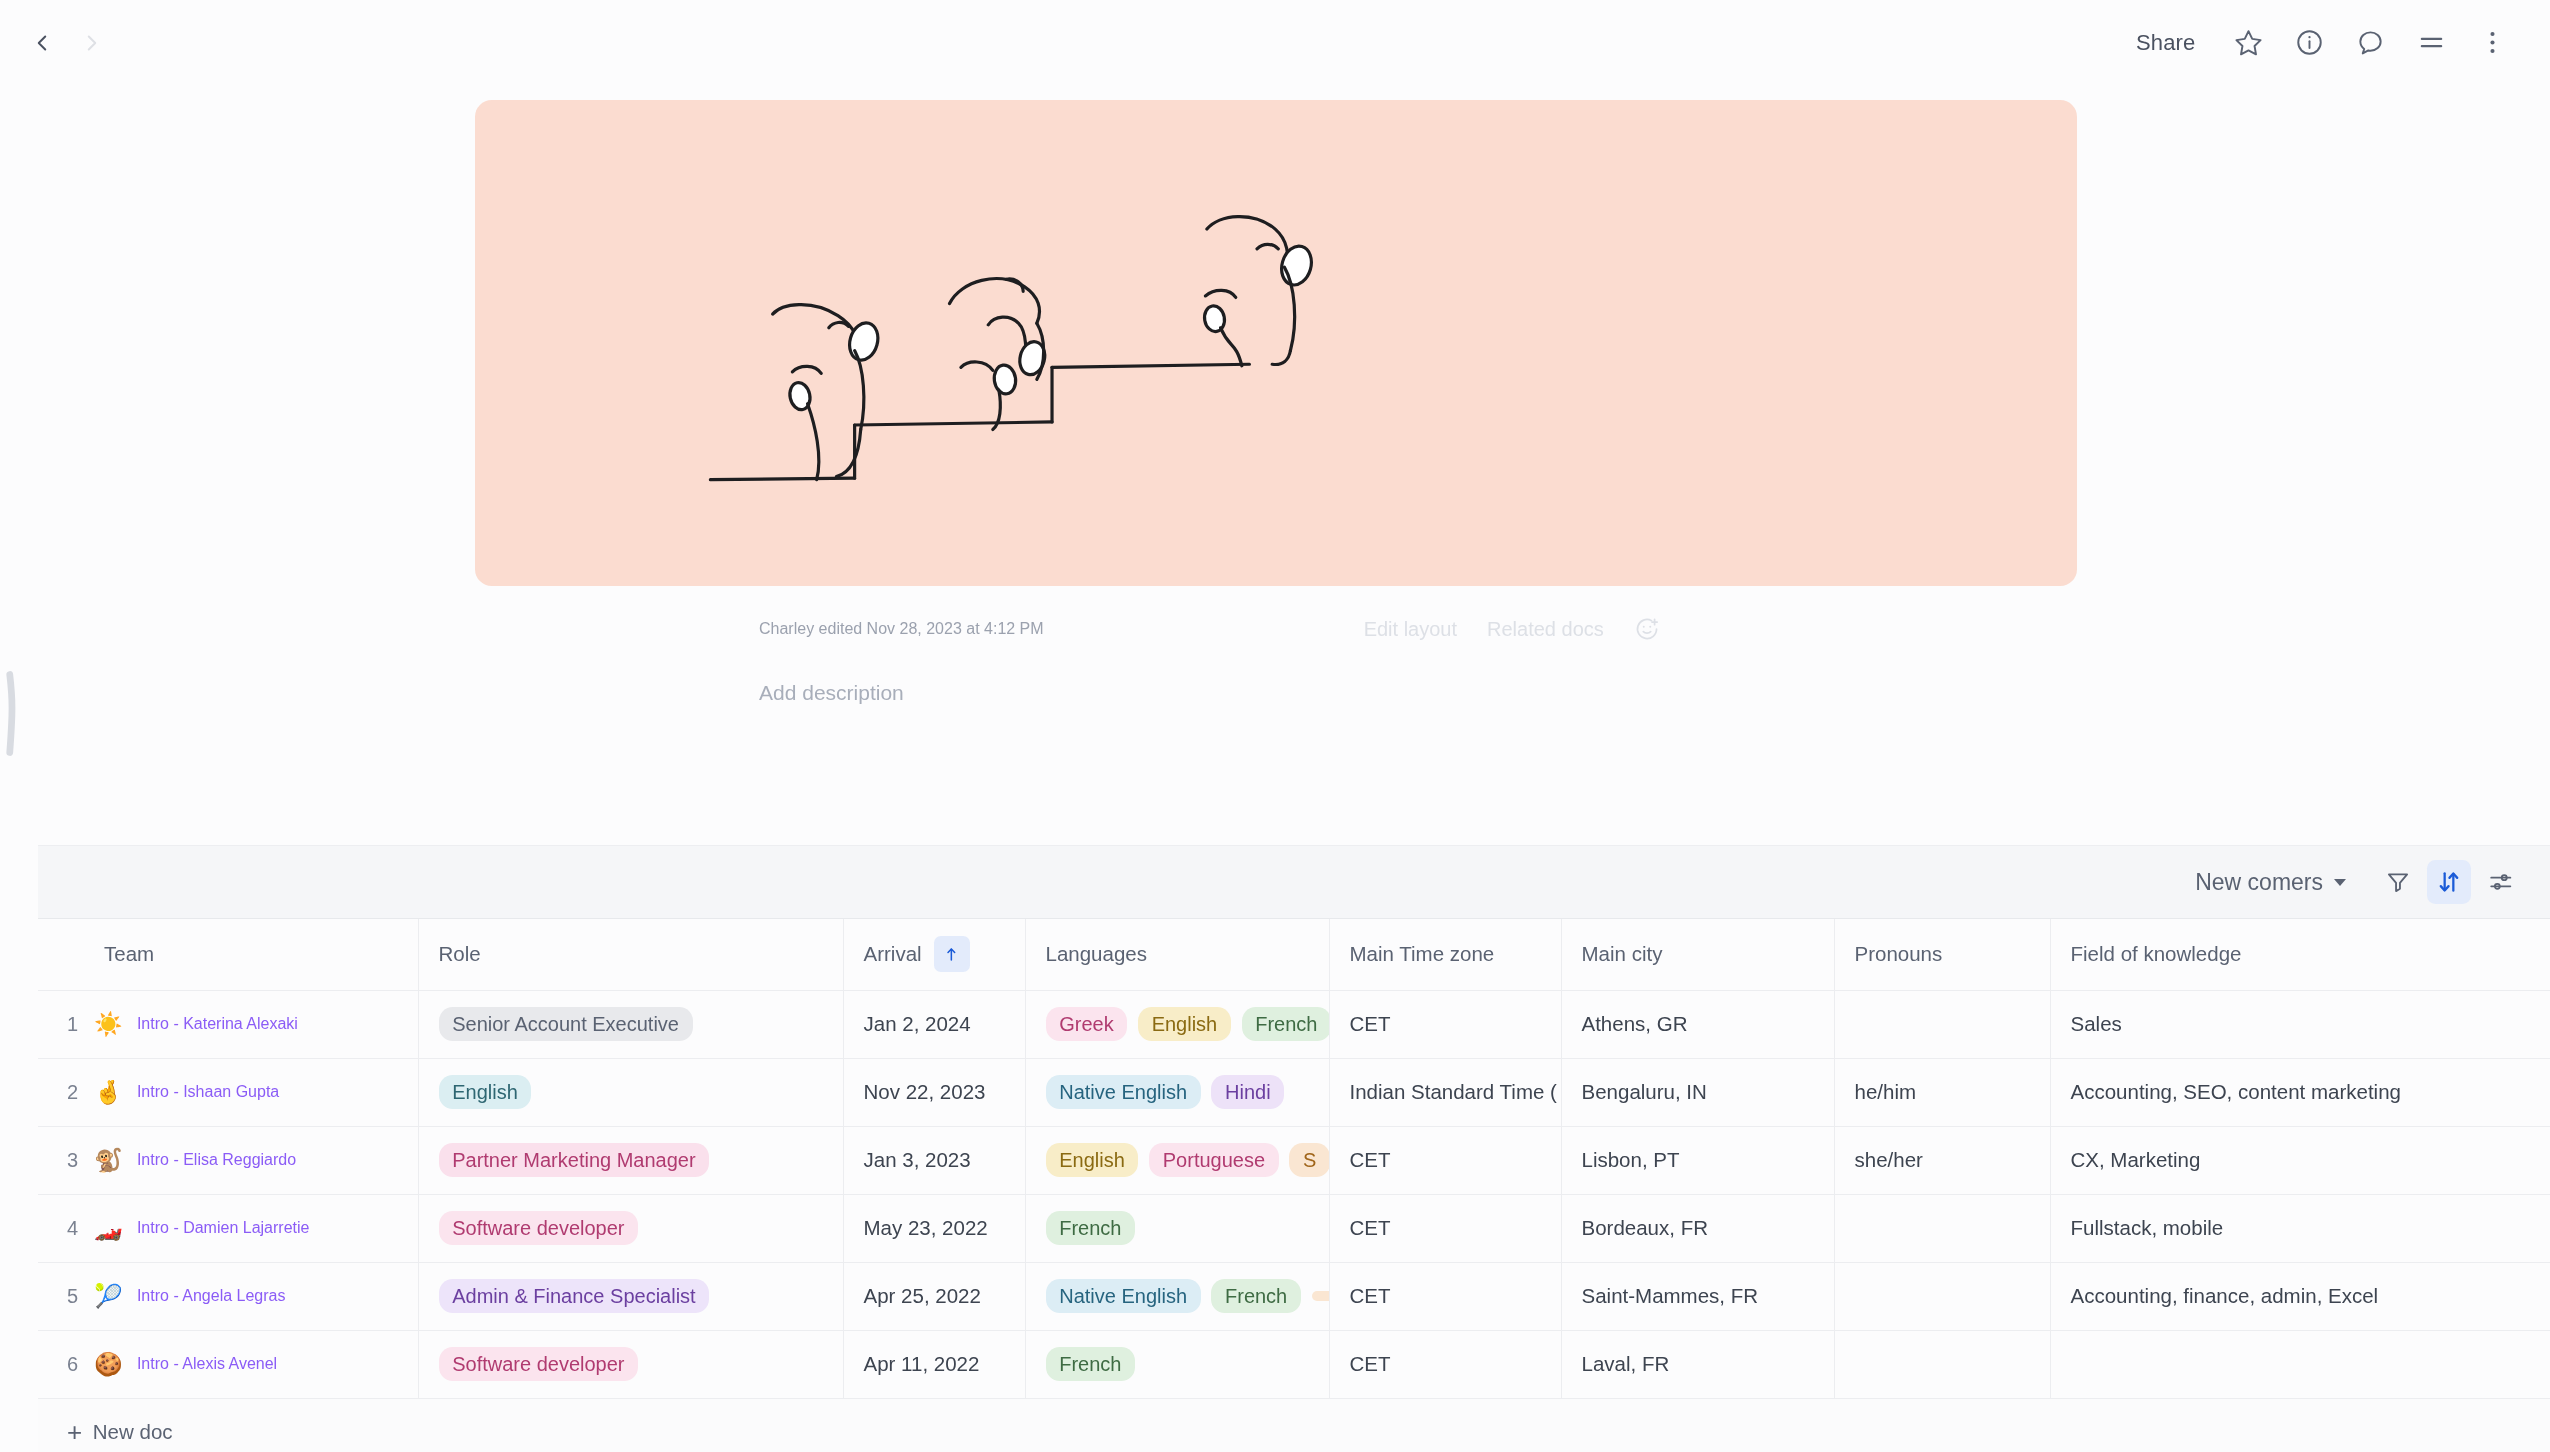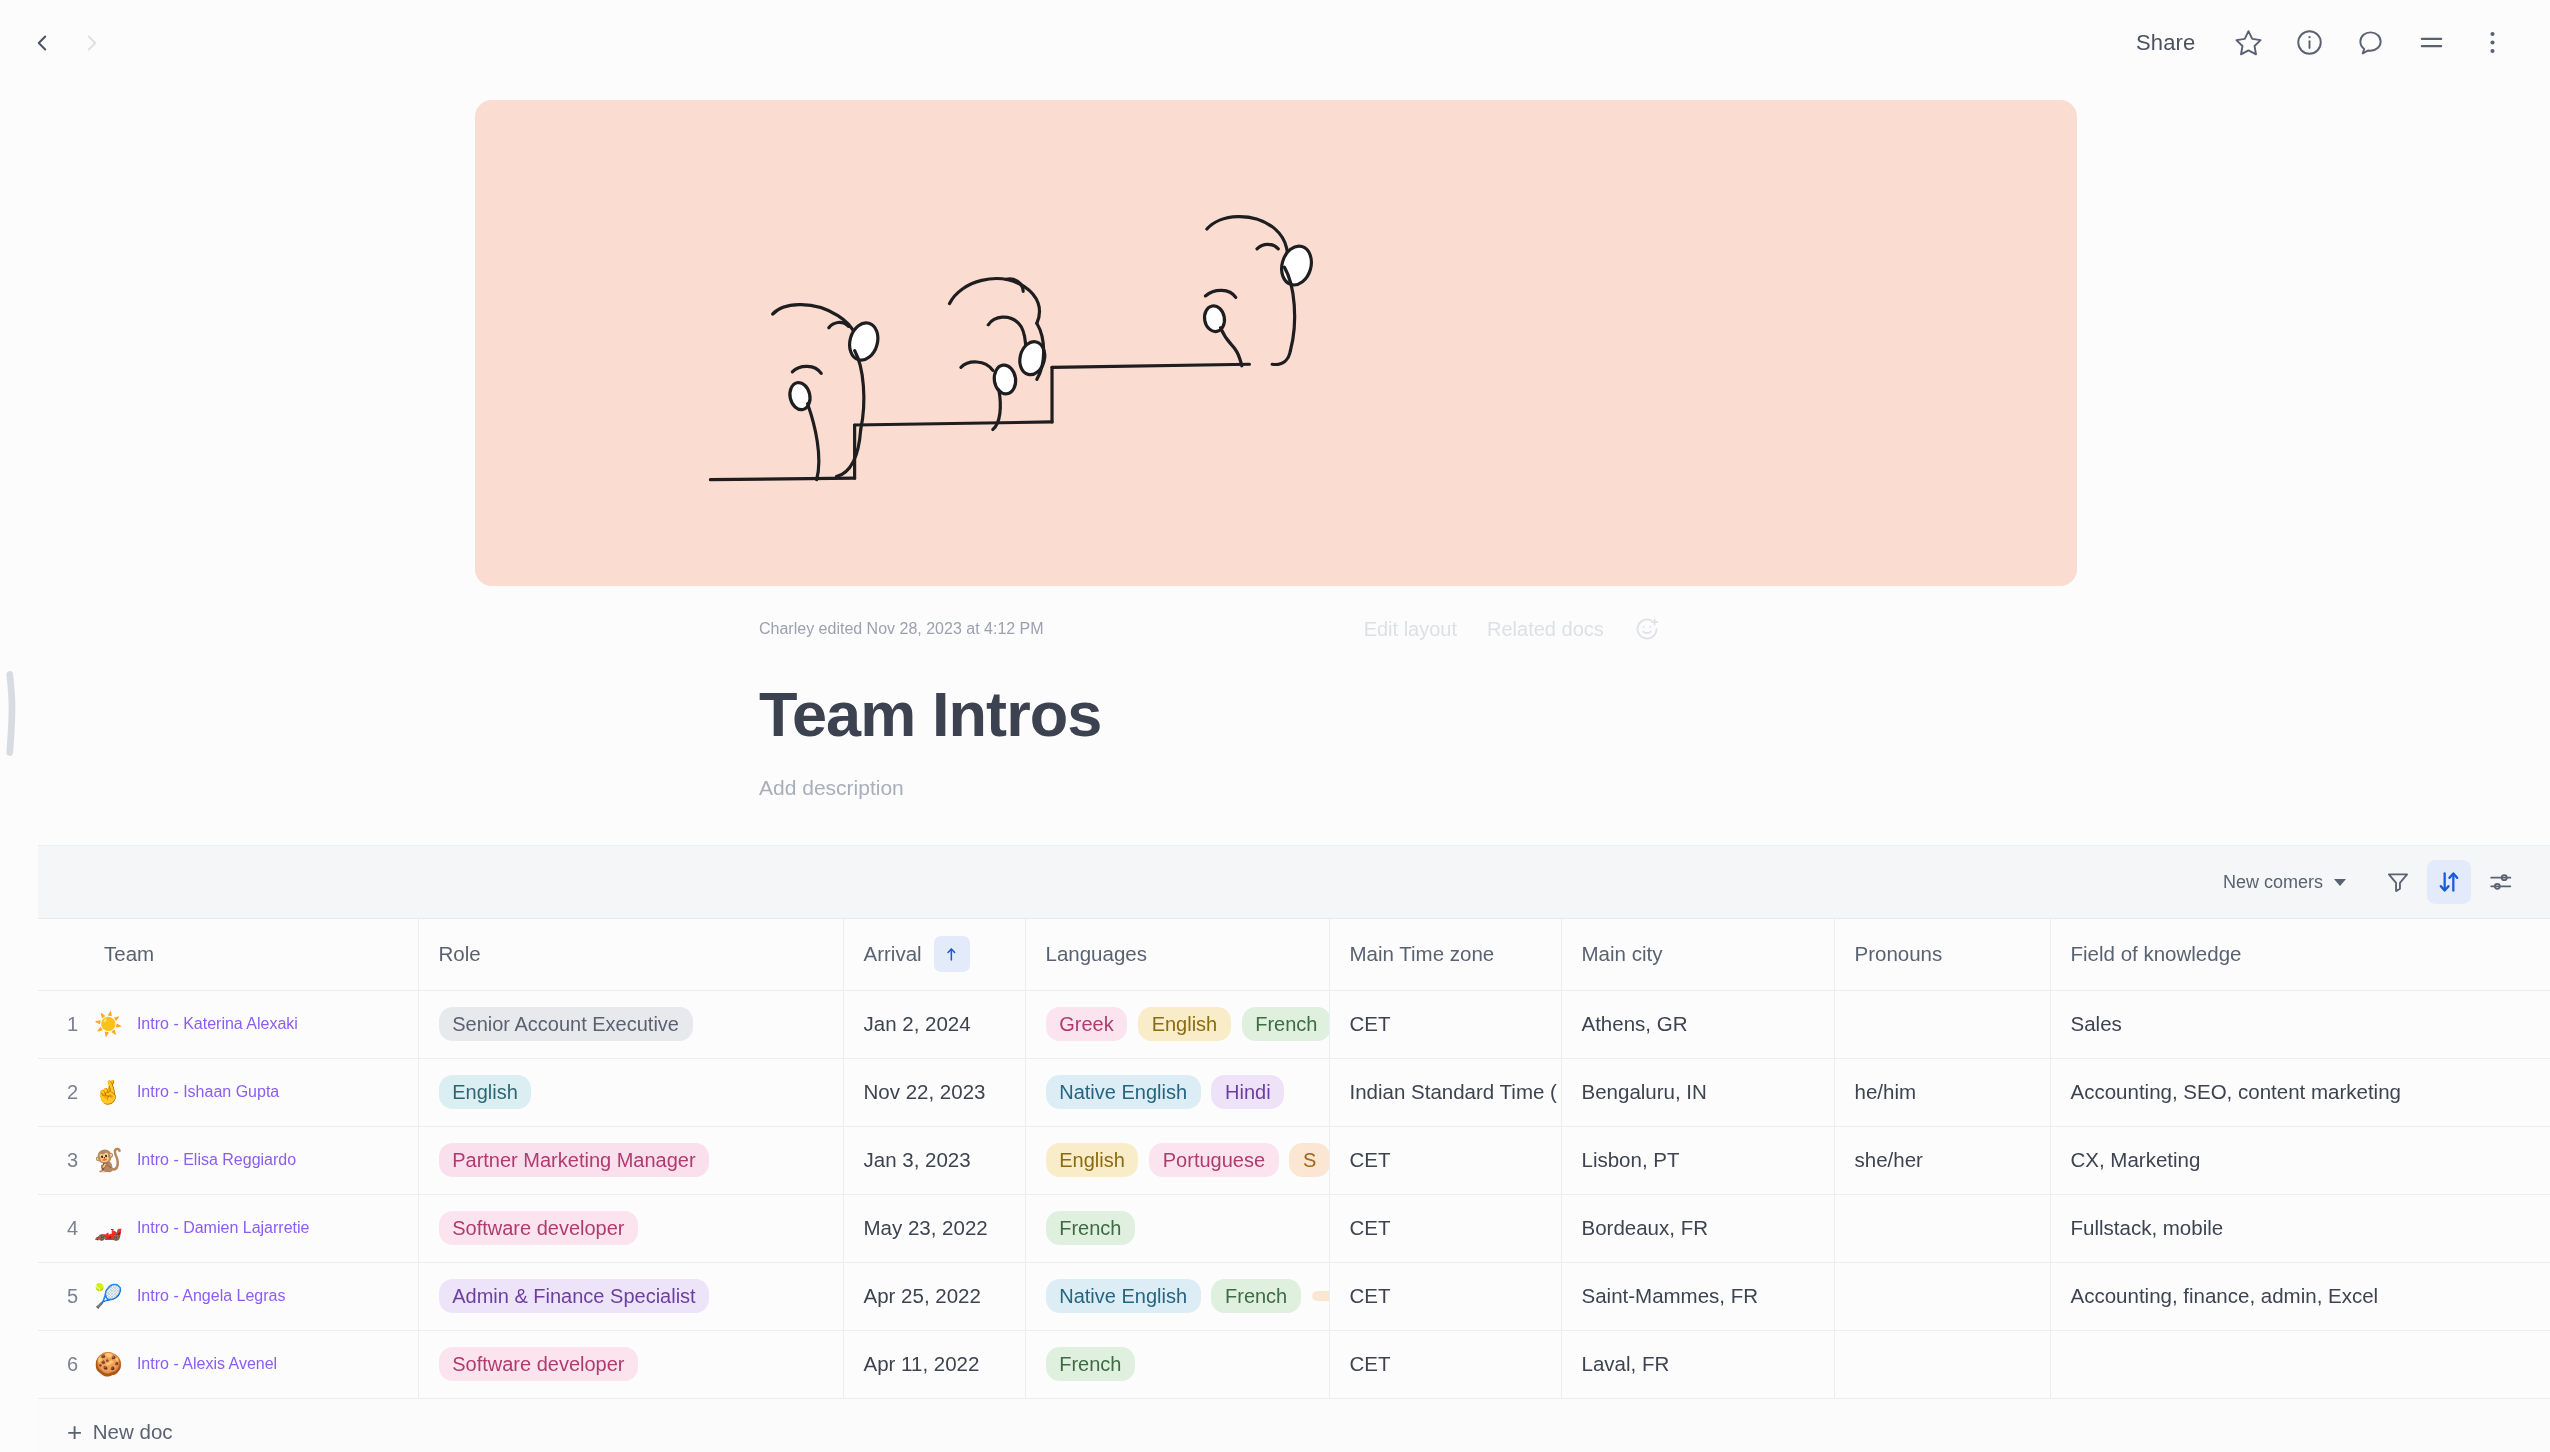--- a/index.html
+++ b/index.html
@@ -145,21 +145,21 @@
     border-bottom: 0.8px solid #E7E9EC;
     display: flex;
     align-items: center;
     justify-content: flex-end;
     padding-right: 27px;
   }
   .view-select {
     display: flex;
     align-items: center;
     gap: 10.6px;
-    font-size: 18px;
+    font-size: 23px;
     color: #5A6272;
     padding: 6.8px 12px;
     border-radius: 6px;
     cursor: pointer;
     margin-right: 10.6px;
   }
   .caret-dn {
     width: 0; height: 0;
     border-left: 6.8px solid transparent;
     border-right: 6.8px solid transparent;
@@ -373,21 +373,20 @@
             <circle cx="9" cy="10" r="0.9" fill="#DDE0E6" stroke="none"></circle>
             <circle cx="15" cy="10" r="0.9" fill="#DDE0E6" stroke="none"></circle>
             <path d="M8.6 14.4c1.8 1.8 5 1.8 6.8 0"></path>
             <line x1="19" y1="3.2" x2="19" y2="8"></line>
             <line x1="16.6" y1="5.6" x2="21.4" y2="5.6"></line>
           </svg>
       </div>
     </div>
   </div>
 
-  <div class="doc-title">Team Intros</div>
   <div class="doc-desc">Add description</div>
 </div>
 
 <div class="table-wrap">
 
   <div class="table-toolbar">
     <div class="view-select">
       <span>New comers</span>
       <span class="caret-dn"></span>
     </div>

